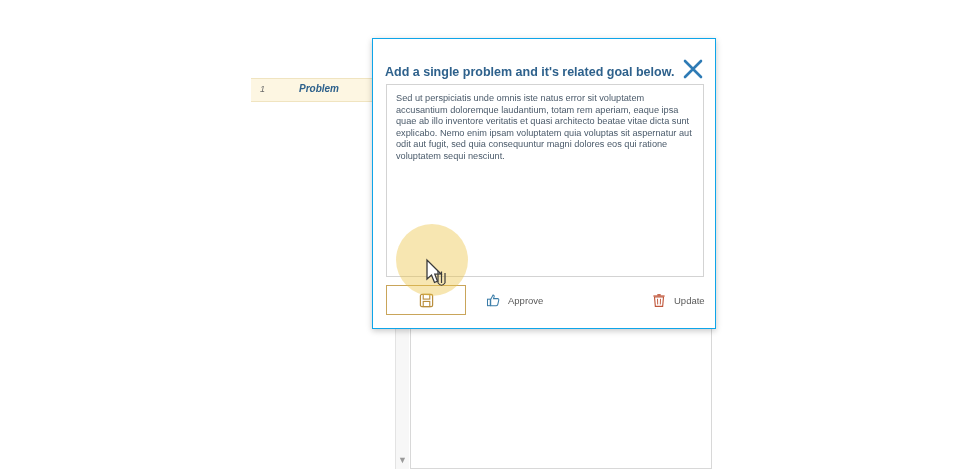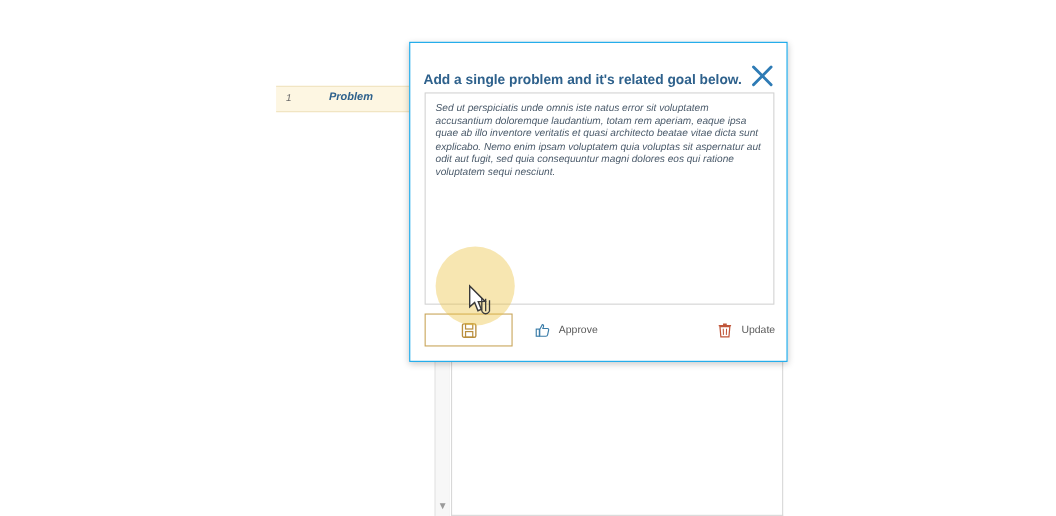--- a/index.html
+++ b/index.html
@@ -143,21 +143,20 @@
     width: 318px; height: 193px;
     border: 1px solid #d3d3d3;
     background: #ffffff;
     overflow: hidden;
   }
   .modal-body-text {
     margin: 0;
     padding: 8px 9px 0 9px;
     font-size: 9.2px;
     line-height: 11.6px;
-    font-style: italic;
     color: #4a5a6a;
     text-align: left;
   }
 
   .actions {
     position: absolute; left: 13px; top: 246px;
     width: 318px; height: 30px;
   }
   .action {
     position: absolute;

